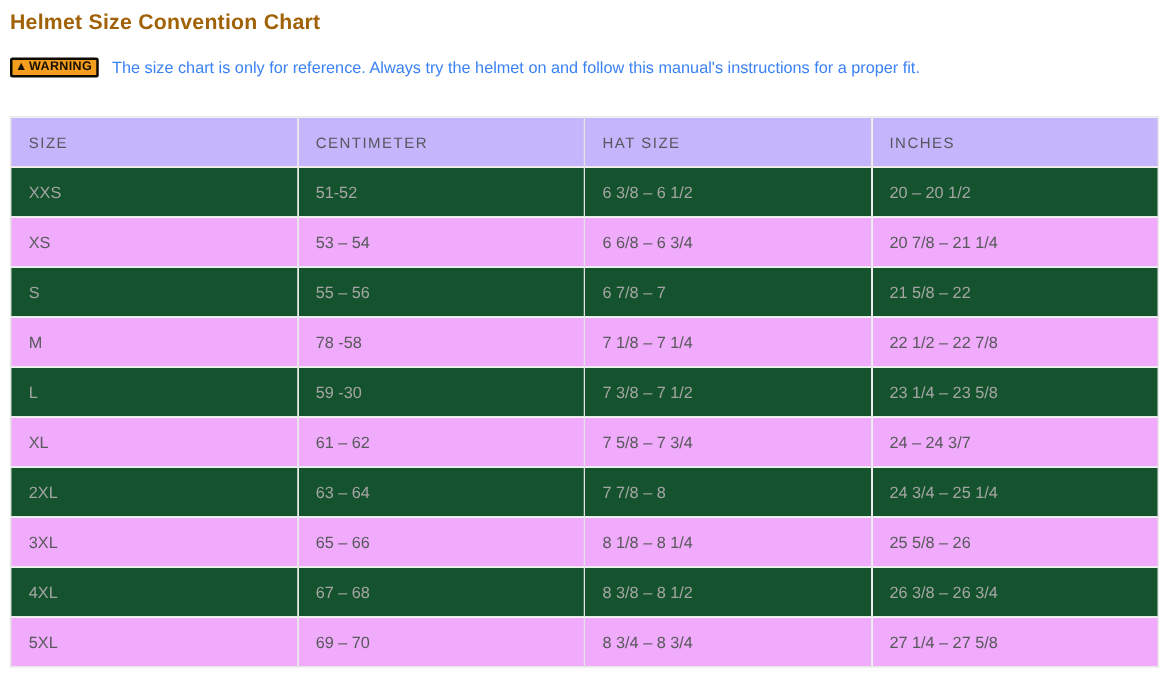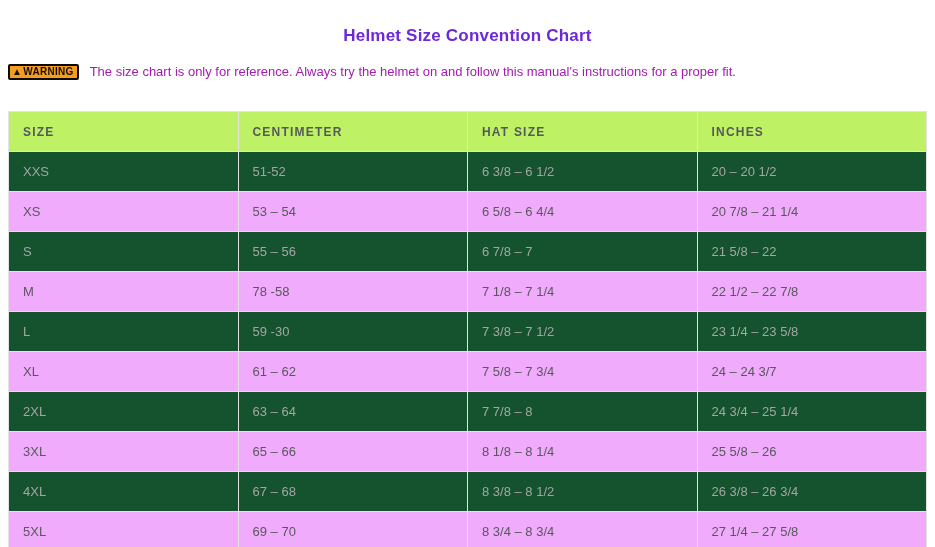--- a/index.html
+++ b/index.html
@@ -10,24 +10,23 @@
   }
   .page {
     width: 935px;
     height: 547px;
     padding: 6px 8px 8px 8px;
     background: #ffffff;
   }
   .page-title {
     font-size: 17px;
     font-weight: 700;
-    color: #6d28d9;
-    margin: 20px 0 17px 0;
+    color: #a16207;
+    margin: 2px 0 17px 0;
     letter-spacing: 0.2px;
-    text-align: center;
   }
   .warning-row {
     display: flex;
     align-items: flex-start;
     gap: 11px;
     margin: 0 0 31px 0;
   }
   .warning-badge {
     flex: 0 0 auto;
     display: inline-flex;
@@ -43,43 +42,43 @@
     line-height: 12px;
     padding: 0 3px 0 2px;
     margin-top: 1px;
   }
   .warning-badge .tri {
     font-size: 10px;
     line-height: 12px;
   }
   .warning-text {
     font-size: 13px;
-    color: #a21caf;
+    color: #3b82f6;
     line-height: 17px;
     padding-top: 0;
   }
   table.size-table {
     width: 100%;
     border-collapse: collapse;
     table-layout: fixed;
   }
   .size-table th, .size-table td {
     border: 1px solid #e3e3e3;
     height: 40px;
     padding: 0 4px 0 14px;
     text-align: left;
     vertical-align: middle;
     overflow: hidden;
     white-space: nowrap;
   }
   .size-table th {
-    background: #bef264;
+    background: #c4b5fd;
     color: #55585c;
     font-size: 12px;
-    font-weight: 700;
+    font-weight: 400;
     letter-spacing: 1.2px;
   }
   .size-table td { font-size: 13px; }
   tr.row-light td { background: #14532d; color: #a5a5a5; }
   tr.row-shade td { background: #f0abfc; color: #58595b; }
 </style>
 </head>
 <body>
 
 <div class="page">
@@ -106,21 +105,21 @@
     <tbody>
         <tr class="row-light">
           <td>XXS</td>
           <td>51-52</td>
           <td>6 3/8 – 6 1/2</td>
           <td>20 – 20 1/2</td>
         </tr>
         <tr class="row-shade">
           <td>XS</td>
           <td>53 – 54</td>
-          <td>6 5/8 – 6 4/4</td>
+          <td>6 6/8 – 6 3/4</td>
           <td>20 7/8 – 21 1/4</td>
         </tr>
         <tr class="row-light">
           <td>S</td>
           <td>55 – 56</td>
           <td>6 7/8 – 7</td>
           <td>21 5/8 – 22</td>
         </tr>
         <tr class="row-shade">
           <td>M</td>

